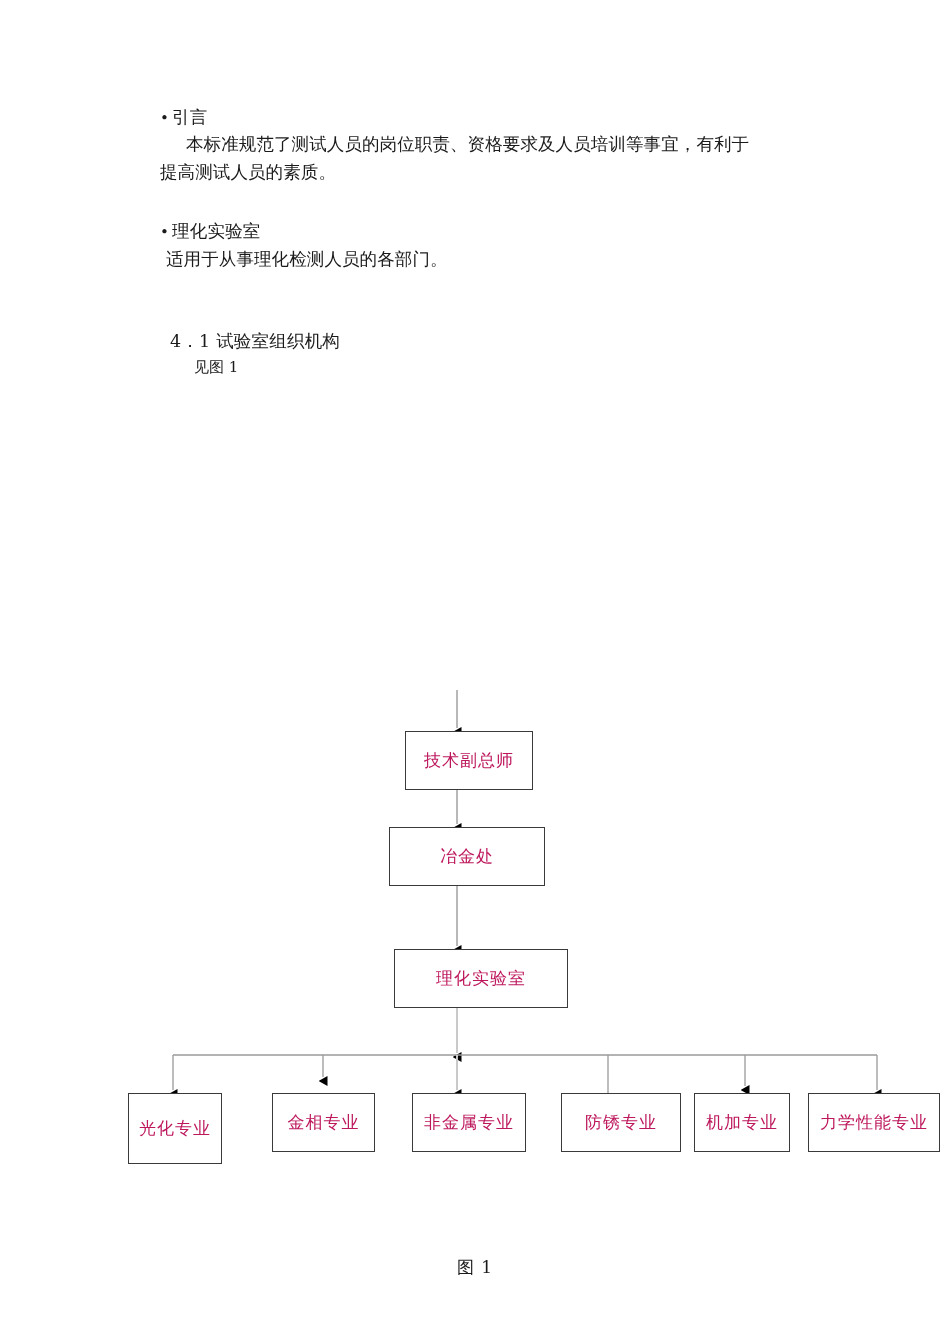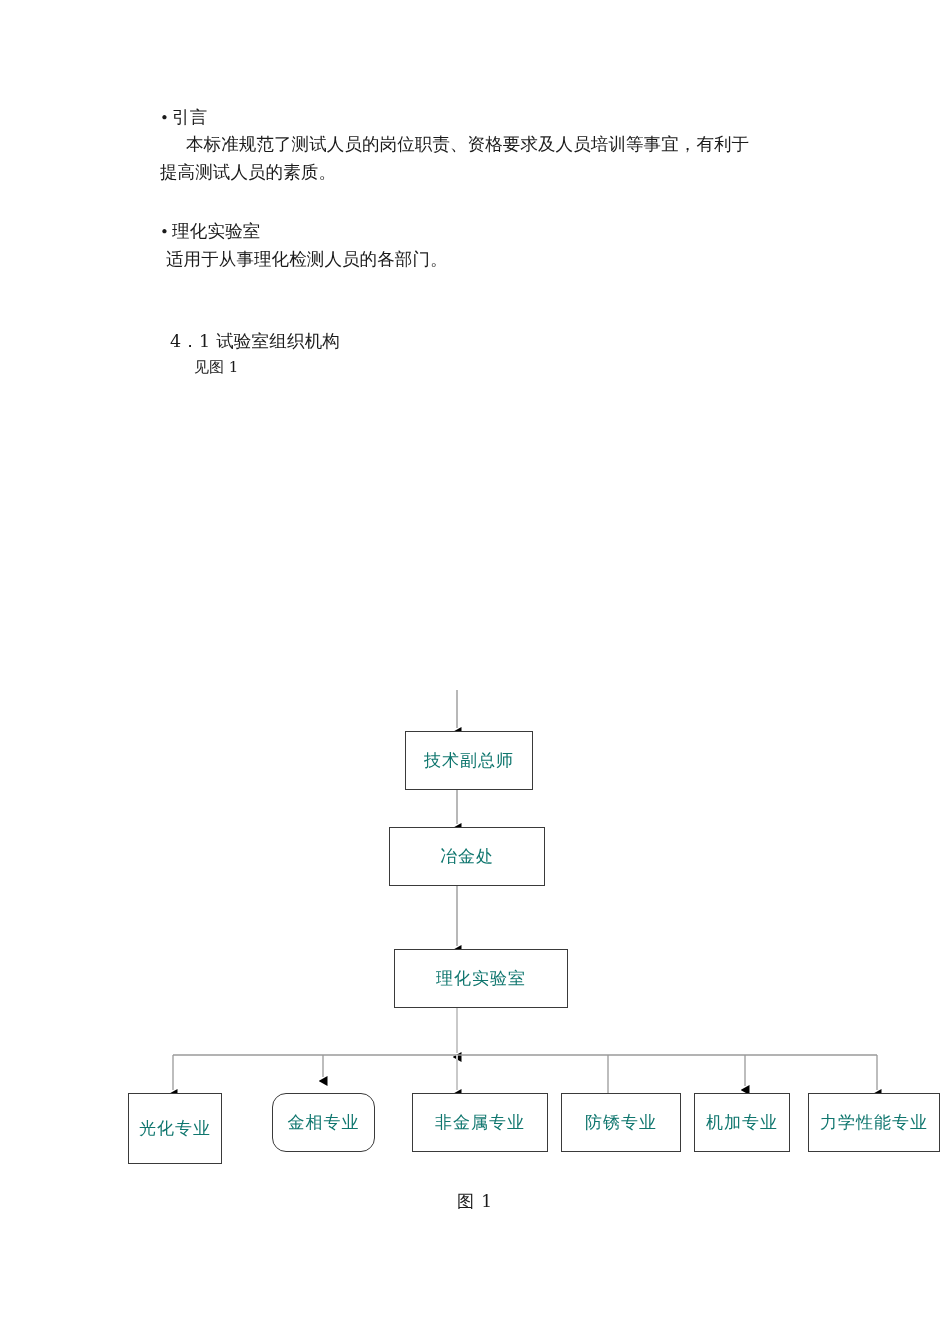--- a/index.html
+++ b/index.html
@@ -82,26 +82,26 @@
     position: absolute;
     border: 1.6px solid #3a3a3a;
     background: #ffffff;
     box-sizing: border-box;
     display: flex;
     align-items: center;
     justify-content: center;
     font-family: "DejaVu Sans", "Liberation Sans", sans-serif;
     font-size: 17px;
     letter-spacing: 1px;
-    color: #0f766e;
+    color: #be185d;
   }
   .caption {
     position: absolute;
     left: 0;
-    top: 1190px;
+    top: 1256px;
     width: 950px;
     text-align: center;
     font-size: 17px;
     letter-spacing: 1px;
   }
   svg.wires {
     position: absolute;
     left: 0; top: 0;
     width: 950px;
     height: 1344px;
@@ -180,25 +180,25 @@
     </div>
 
     <div class="node" style="left:394px; top:949px; width:174px; height:59px;text-align:center;">
       <span>理化实验室</span>
     </div>
 
     <div class="node" style="left:128px; top:1093px; width:94px; height:71px;">
       <span>光化专业</span>
     </div>
 
-    <div class="node" style="left:272px; top:1093px; width:103px; height:59px;border-radius:14px;">
+    <div class="node" style="left:272px; top:1093px; width:103px; height:59px;">
       <span>金相专业</span>
     </div>
 
-    <div class="node" style="left:412px; top:1093px; width:136px; height:59px;">
+    <div class="node" style="left:412px; top:1093px; width:114px; height:59px;">
       <span>非金属专业</span>
     </div>
 
     <div class="node" style="left:561px; top:1093px; width:120px; height:59px;">
       <span>防锈专业</span>
     </div>
 
     <div class="node" style="left:694px; top:1093px; width:96px; height:59px;justify-content:center;">
       <span>机加专业</span>
     </div>

